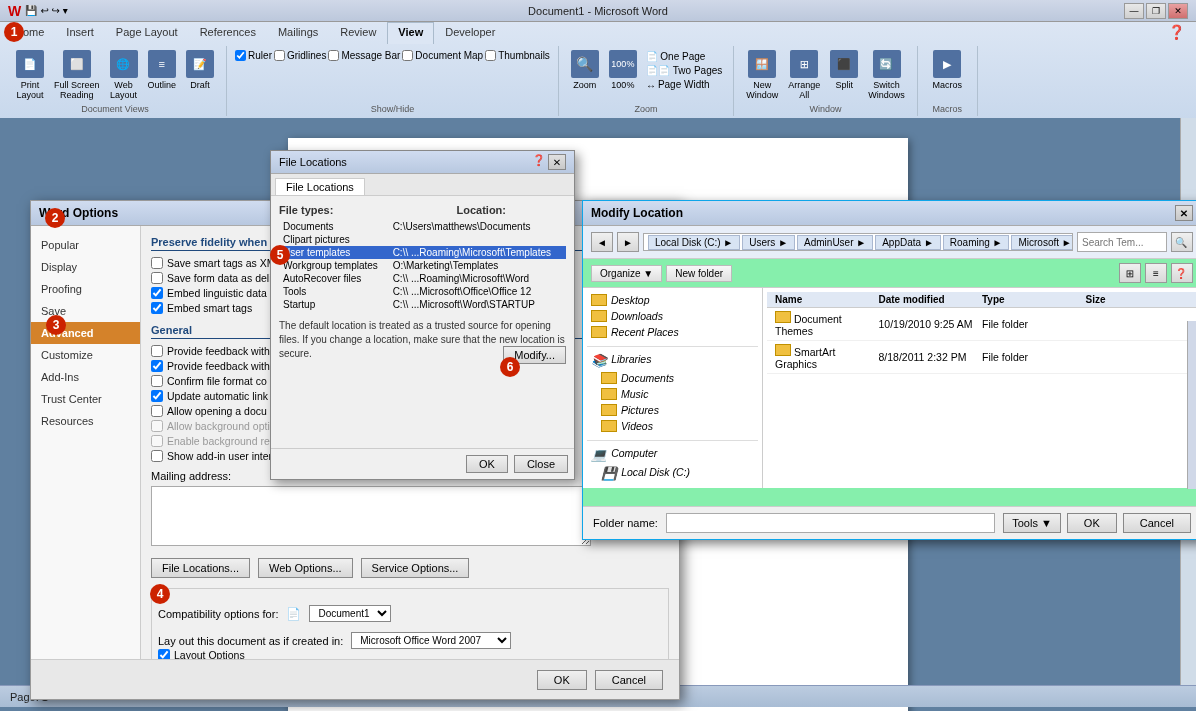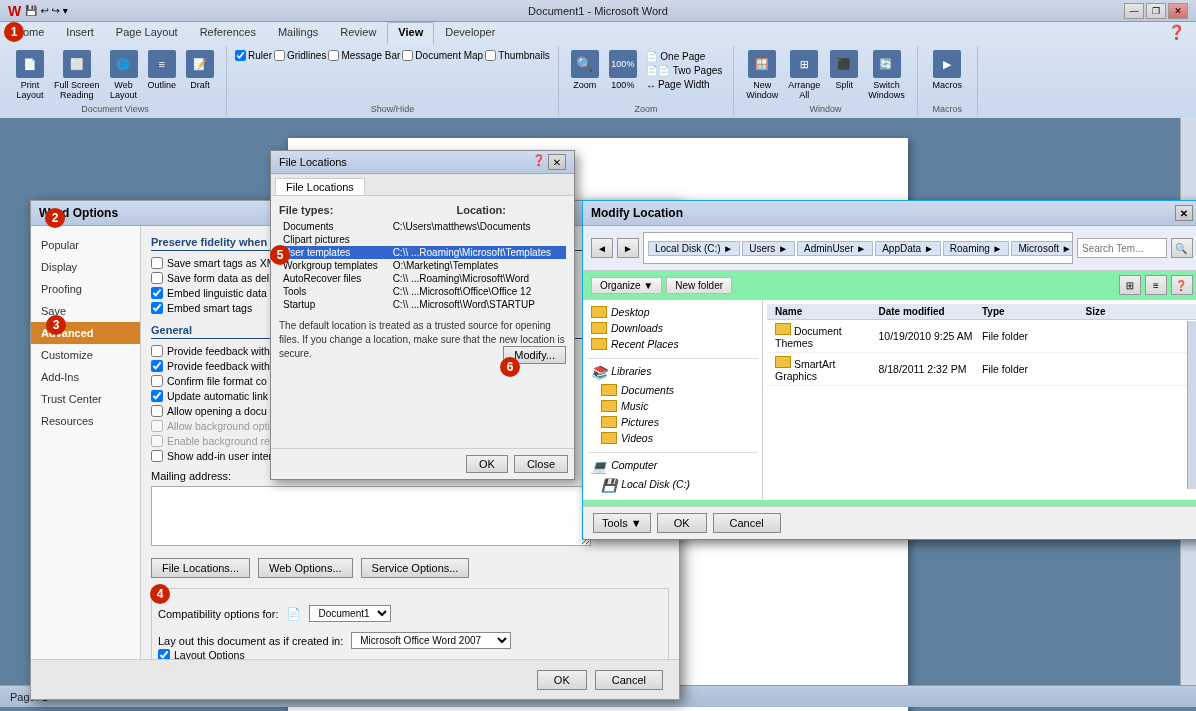--- a/index.html
+++ b/index.html
@@ -78,21 +78,21 @@
 
     
     .step-5 { position: absolute; top: 245px; left: 270px; z-index: 30; }
     .step-6 { position: absolute; top: 357px; left: 500px; z-index: 30; }
 
     
     .modify-location { position: absolute; top: 200px; left: 582px; width: 620px; height: 340px; background: #86efac; border: 1px solid #0ea5e9; box-shadow: 4px 4px 10px rgba(0,0,0,0.5); z-index: 30; }
     .ml-title { background: linear-gradient(to bottom, #d0dcf0, #b8c8e0); padding: 4px 8px; display: flex; justify-content: space-between; align-items: center; font-size: 12px; font-weight: bold; border-bottom: 1px solid #aaa; }
     .ml-nav { display: flex; align-items: center; gap: 4px; padding: 6px 8px; background: #e8eef8; border-bottom: 1px solid #ccc; }
     .ml-nav-btn { width: 22px; height: 20px; background: linear-gradient(to bottom, #f0f0f0, #d8d8d8); border: 1px solid #999; cursor: pointer; display: flex; align-items: center; justify-content: center; font-size: 10px; }
-    .ml-path { flex: 1; height: 32px; background: white; border: 1px solid #aaa; display: flex; align-items: center; padding: 0 4px; font-size: 10px; overflow: hidden; }
+    .ml-path { flex: 1; height: 18px; background: white; border: 1px solid #aaa; display: flex; align-items: center; padding: 0 4px; font-size: 10px; overflow: hidden; }
     .ml-path-item { background: #d8e4f4; border: 1px solid #aab8d0; padding: 1px 6px; margin-right: 2px; font-size: 10px; display: flex; align-items: center; gap: 2px; cursor: pointer; white-space: nowrap; }
     .ml-search { width: 90px; height: 20px; border: 1px solid #aaa; background: white; font-size: 10px; padding: 0 4px; }
     .ml-toolbar { display: flex; align-items: center; gap: 4px; padding: 4px 8px; border-bottom: 1px solid #ccc; }
     .ml-toolbar-btn { padding: 2px 8px; font-size: 10px; background: linear-gradient(to bottom, #f8f8f8, #e0e0e0); border: 1px solid #bbb; cursor: pointer; }
     .ml-body { display: flex; height: 200px; }
     .ml-left { width: 180px; background: white; border-right: 1px solid #ccc; padding: 4px; overflow-y: auto; }
     .ml-folder-item { display: flex; align-items: flex-start; gap: 4px; padding: 2px 4px; cursor: pointer; font-size: 10.5px; font-style: italic; }
     .ml-folder-icon { width: 16px; height: 12px; background: #f0c040; border: 1px solid #c09000; display: inline-block; }
     .ml-right { flex: 1; background: white; padding: 4px; overflow-y: auto; }
     .ml-right-header { display: flex; align-items: center; background: #e0e8f4; padding: 2px 8px; font-size: 10px; font-weight: bold; border-bottom: 1px solid #ccc; }
@@ -574,19 +574,23 @@
         </div>
         <div>8/18/2011 2:32 PM</div>
         <div>File folder</div>
         <div></div>
       </div>
     </div>
   </div>
 
   <div style="position:absolute;right:0;top:120px;bottom:50px;width:14px;background:#d0d8e8;border-left:1px solid #aaa;"></div>
   <div class="ml-footer">
+    <div class="ml-folder-name-row">
+      <span>Folder name:</span>
+      <input class="ml-folder-input" style="">
+    </div>
     <div class="ml-footer-btns">
       <button class="ml-tools-btn">Tools ▼</button>
       <button class="ml-footer-btn">OK</button>
       <button class="ml-footer-btn">Cancel</button>
     </div>
   </div>
 </div>
 
 </body></html>

